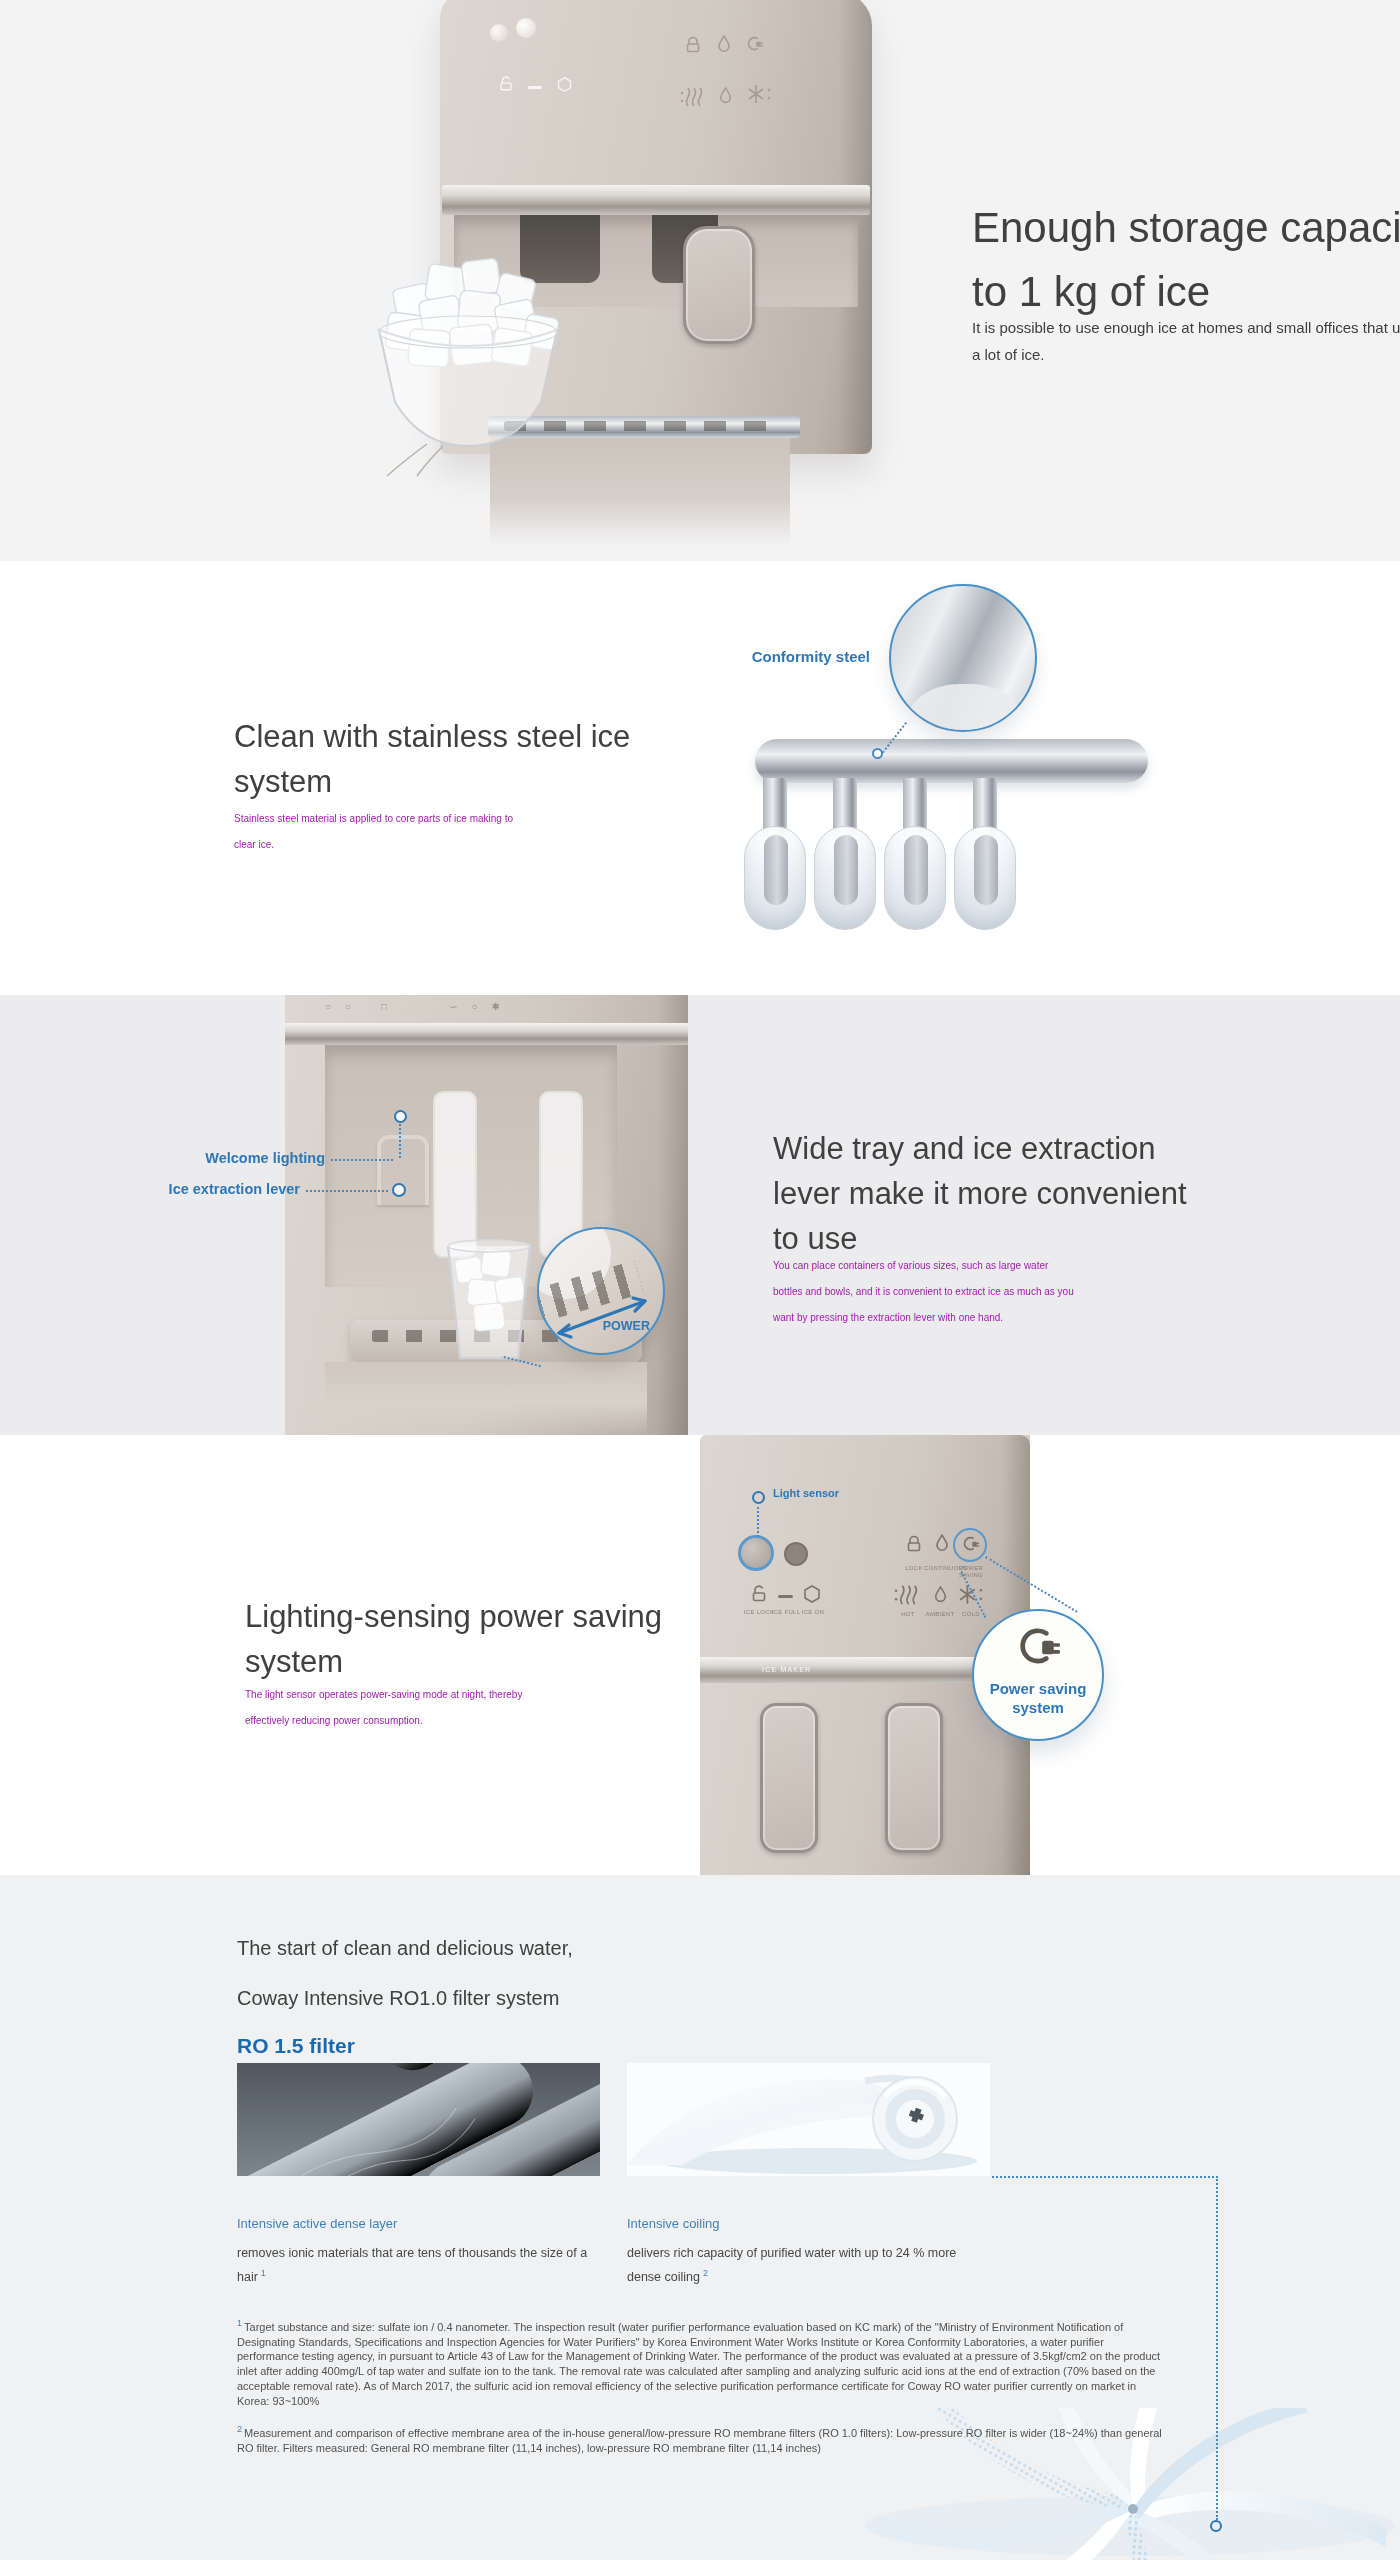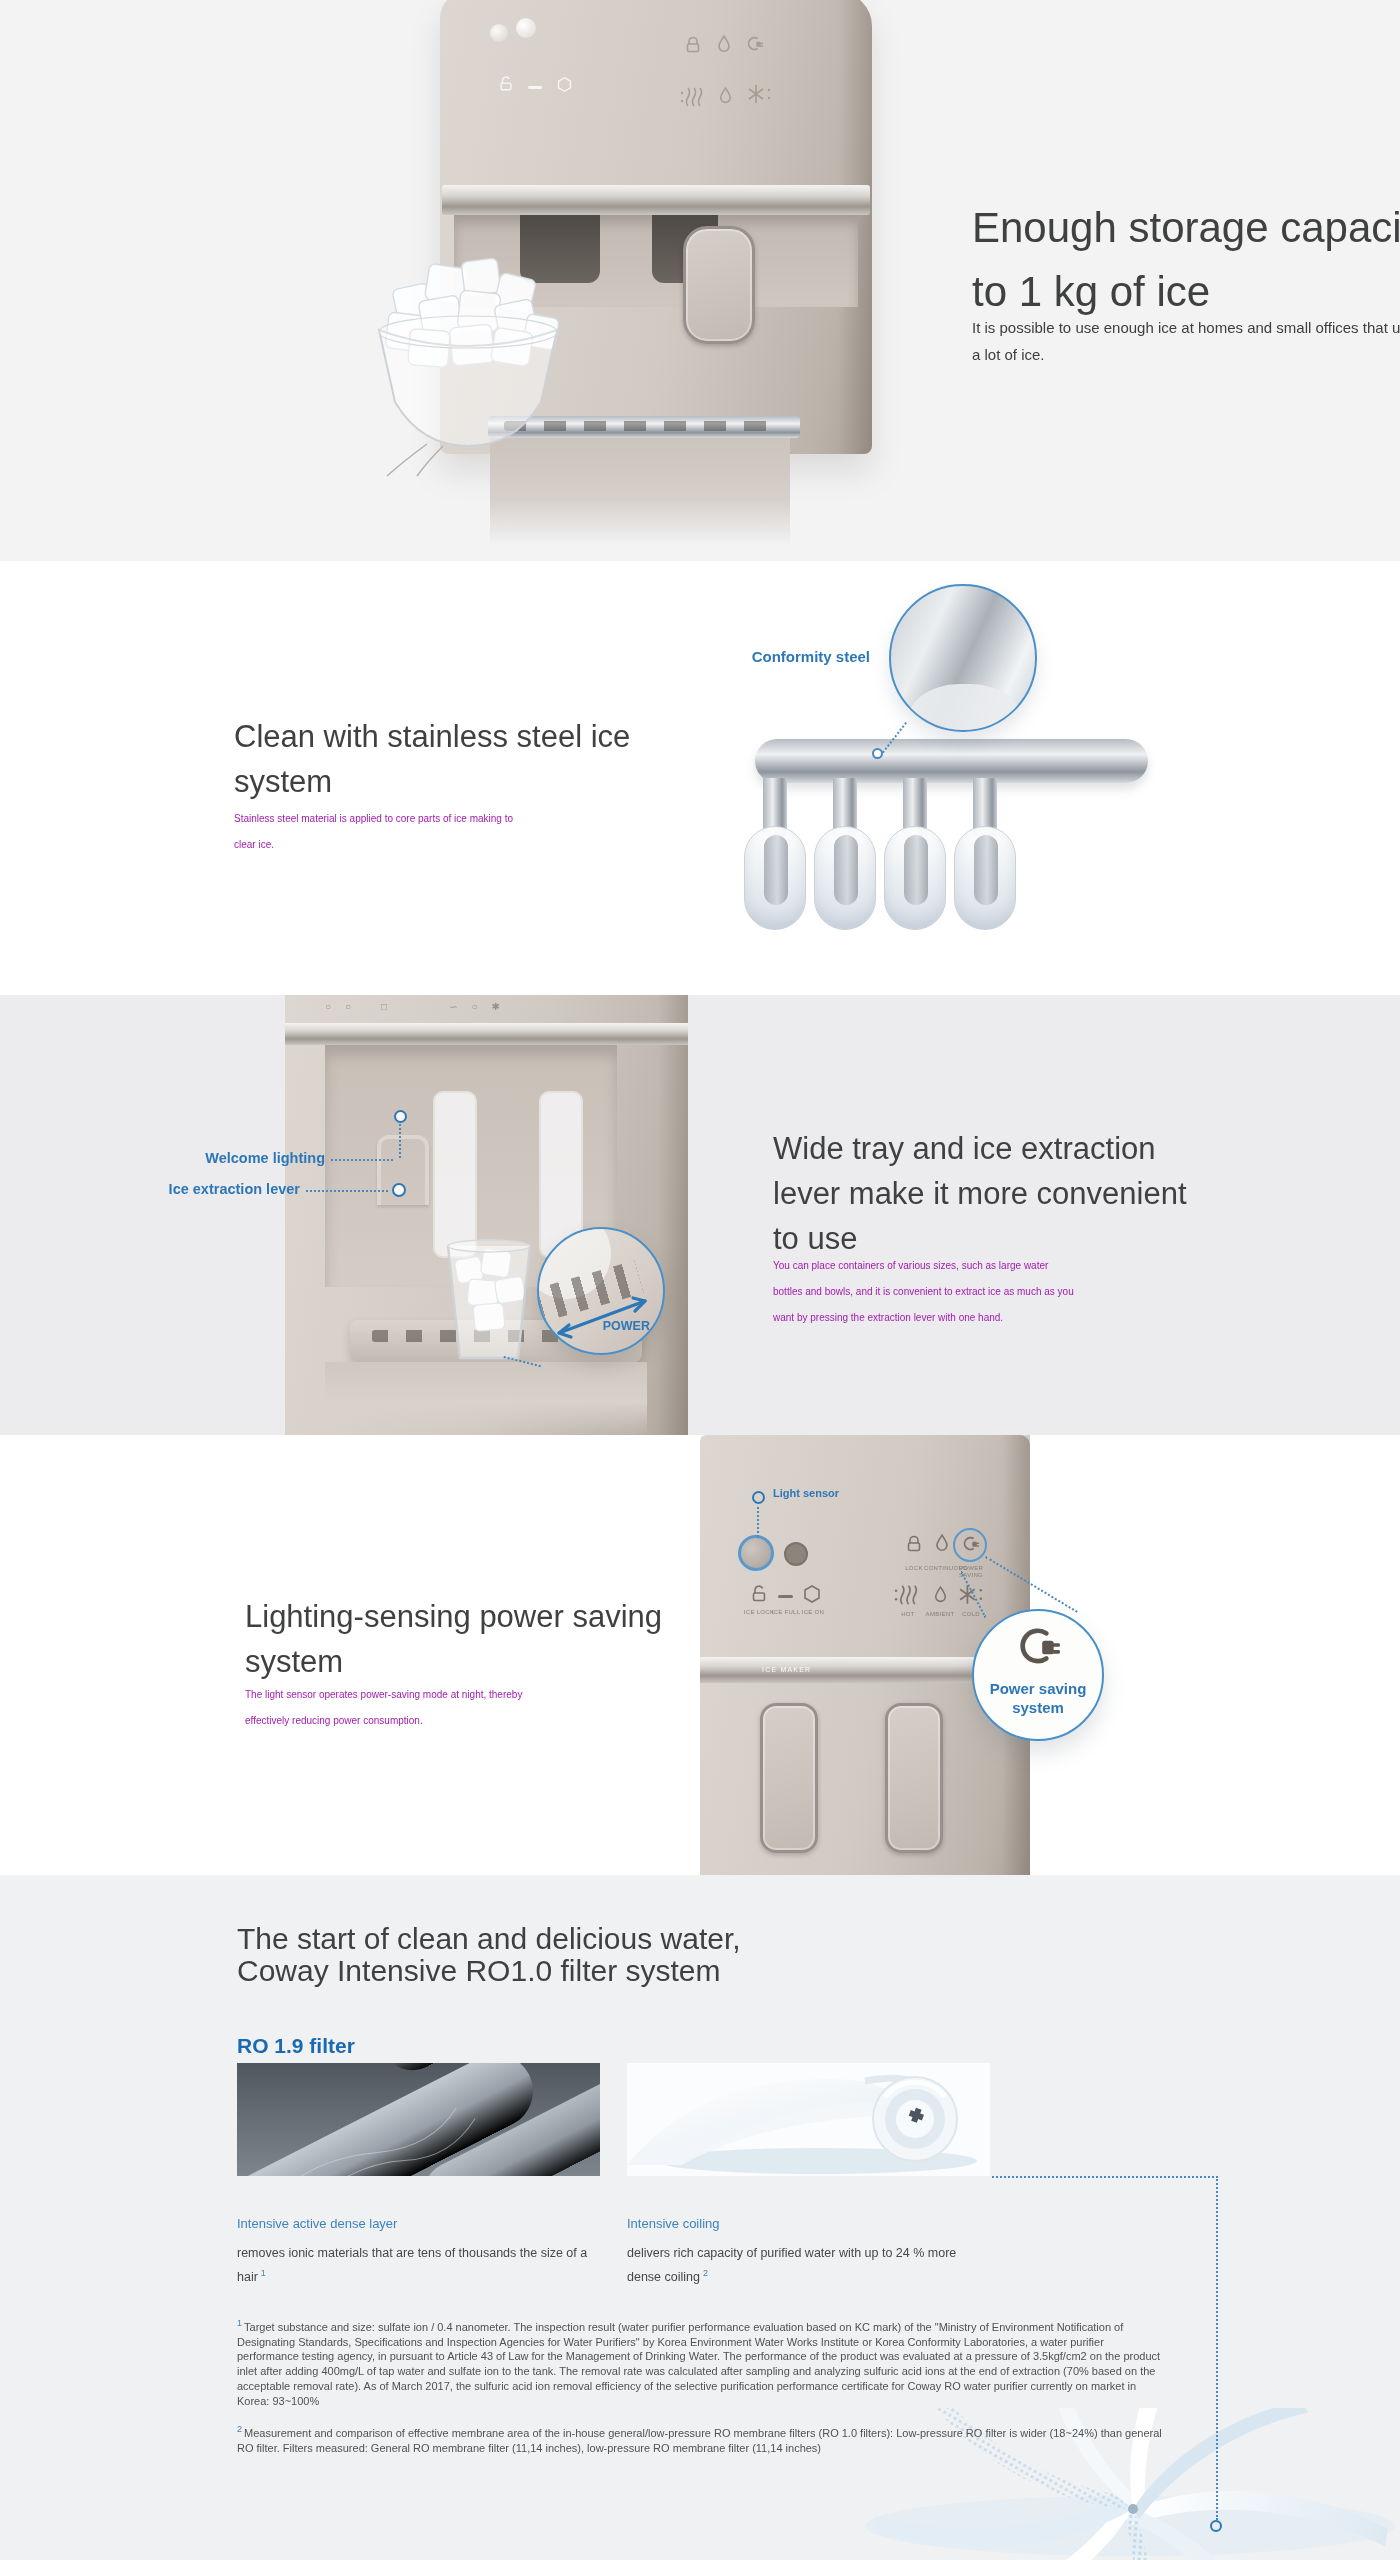--- a/index.html
+++ b/index.html
@@ -4,21 +4,21 @@
 <style>
   *{margin:0;padding:0;box-sizing:border-box}
   html,body{width:1400px;height:2560px;overflow:hidden}
   body{position:relative;font-family:"Liberation Sans","DejaVu Sans",sans-serif;background:#fff;color:#3f4040}
   .abs{position:absolute}
   .sec{position:absolute;left:0;width:1400px}
   .nowrap{white-space:nowrap}
   h2{font-weight:400;color:#3f4040}
   .h-big{font-size:42px;line-height:64px}
   .h-mid{font-size:31px;line-height:45px}
-  .h-bot{font-size:30px;line-height:32px}
+  .h-bot{font-size:20px;line-height:50px}
   .para{font-size:10px;line-height:26px;color:#a21caf}
   .para-big{font-size:15px;line-height:27px;color:#3e3e3e}
   .blue-label{color:#2e77b7;font-weight:700}
   .dot-h{border-top:2px dotted #4a87c0}
   .dot-v{border-left:2px dotted #4a87c0}
   .marker{border:2.5px solid #2e77b7;border-radius:50%;background:rgba(255,255,255,.85)}
   .callout{border:2px solid #4a90c8;border-radius:50%}
   .band{background:linear-gradient(180deg,#f4f3f1 0%,#d9d6d2 35%,#9d978f 72%,#c9c5c0 100%)}
   .machine{background:linear-gradient(100deg,#ddd7d1 0%,#d1cac3 55%,#bcb3ab 88%,#a99f97 100%)}
   .slot{background:linear-gradient(180deg,#4e4a45,#6b655f);border-radius:0 0 12px 12px}
@@ -345,21 +345,21 @@
         </g>
       <g transform="rotate(330)">
           <path d="M0 0C55-28 130-32 200-10L200 4C130-18 55-12 0 12Z" fill="#d8e6f1"></path>
         </g>
       <circle r="5" fill="#9fb4c6"></circle>
     </g>
   </svg>
 </span>
 
 <h2 class="abs h-bot nowrap" style="left:237px;top:1923px">The start of clean and delicious water,<br>Coway Intensive RO1.0 filter system</h2>
-<div class="abs" style="left:237px;top:2034px;font-size:21px;font-weight:700;color:#1a6ab2">RO 1.9 filter</div>
+<div class="abs" style="left:237px;top:2034px;font-size:21px;font-weight:700;color:#1a6ab2">RO 1.5 filter</div>
 
 <div class="abs" style="left:237px;top:2063px;width:363px;height:113px;overflow:hidden">
   <svg width="363" height="113" viewBox="0 0 363 113">
     <defs>
       <linearGradient id="fbg" x1="0" y1="0" x2="0" y2="1">
           <stop offset="0" stop-color="#50575f"></stop>
           <stop offset="1" stop-color="#7d858d"></stop>
         </linearGradient>
       <linearGradient id="fib" x1="0" y1="0" x2="0" y2="1">
           <stop offset="0" stop-color="#c2cad1"></stop>

